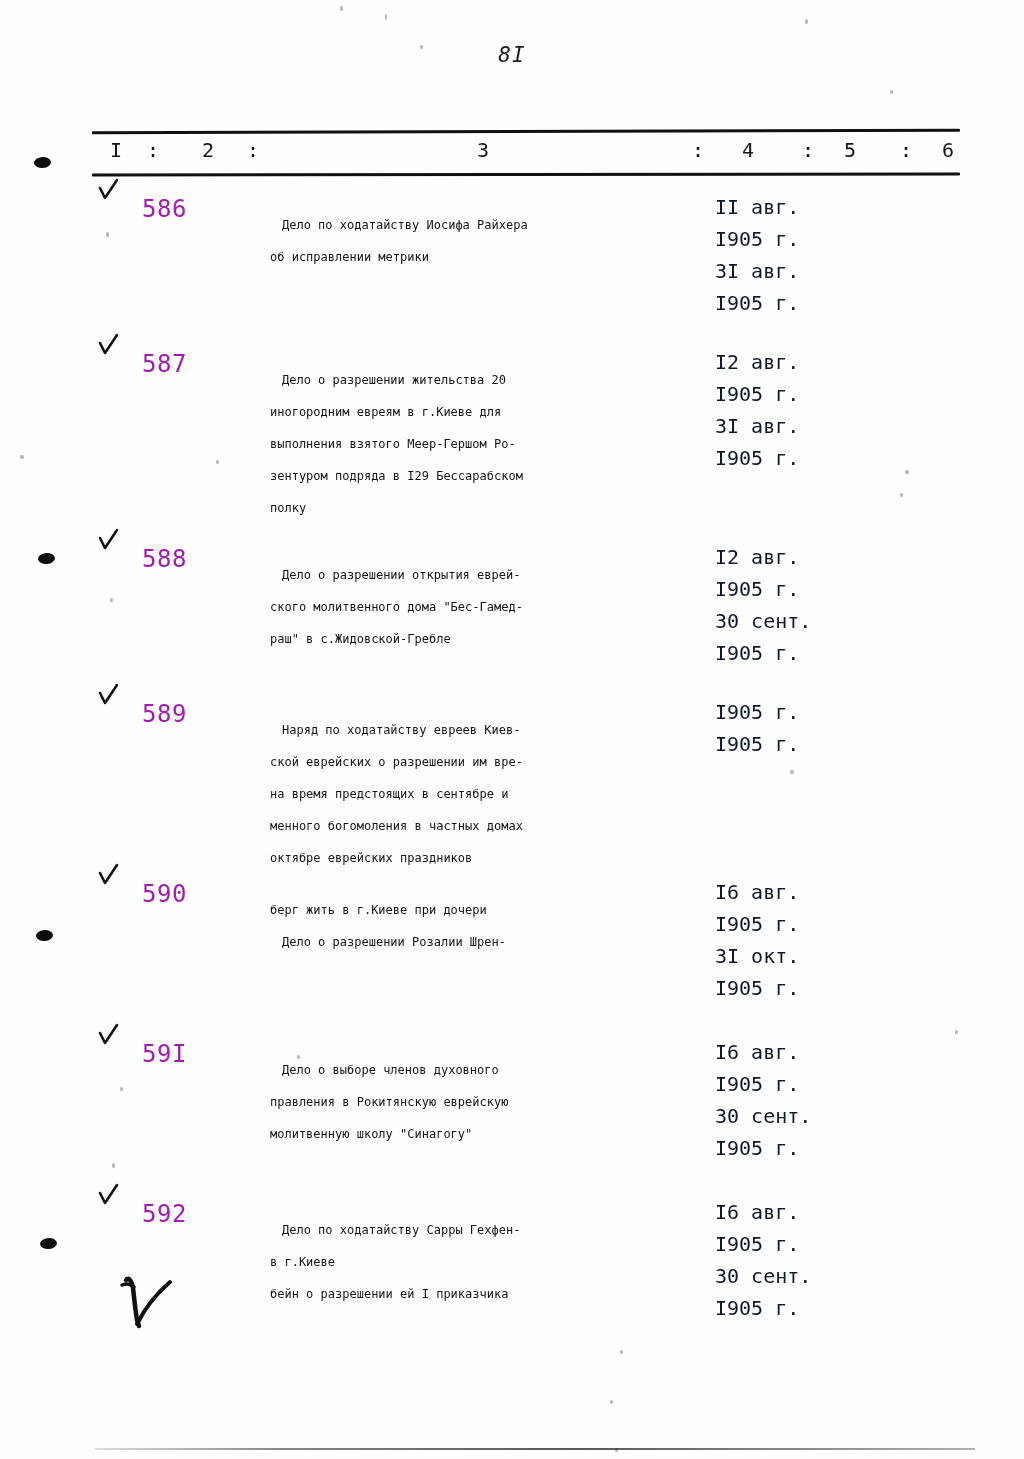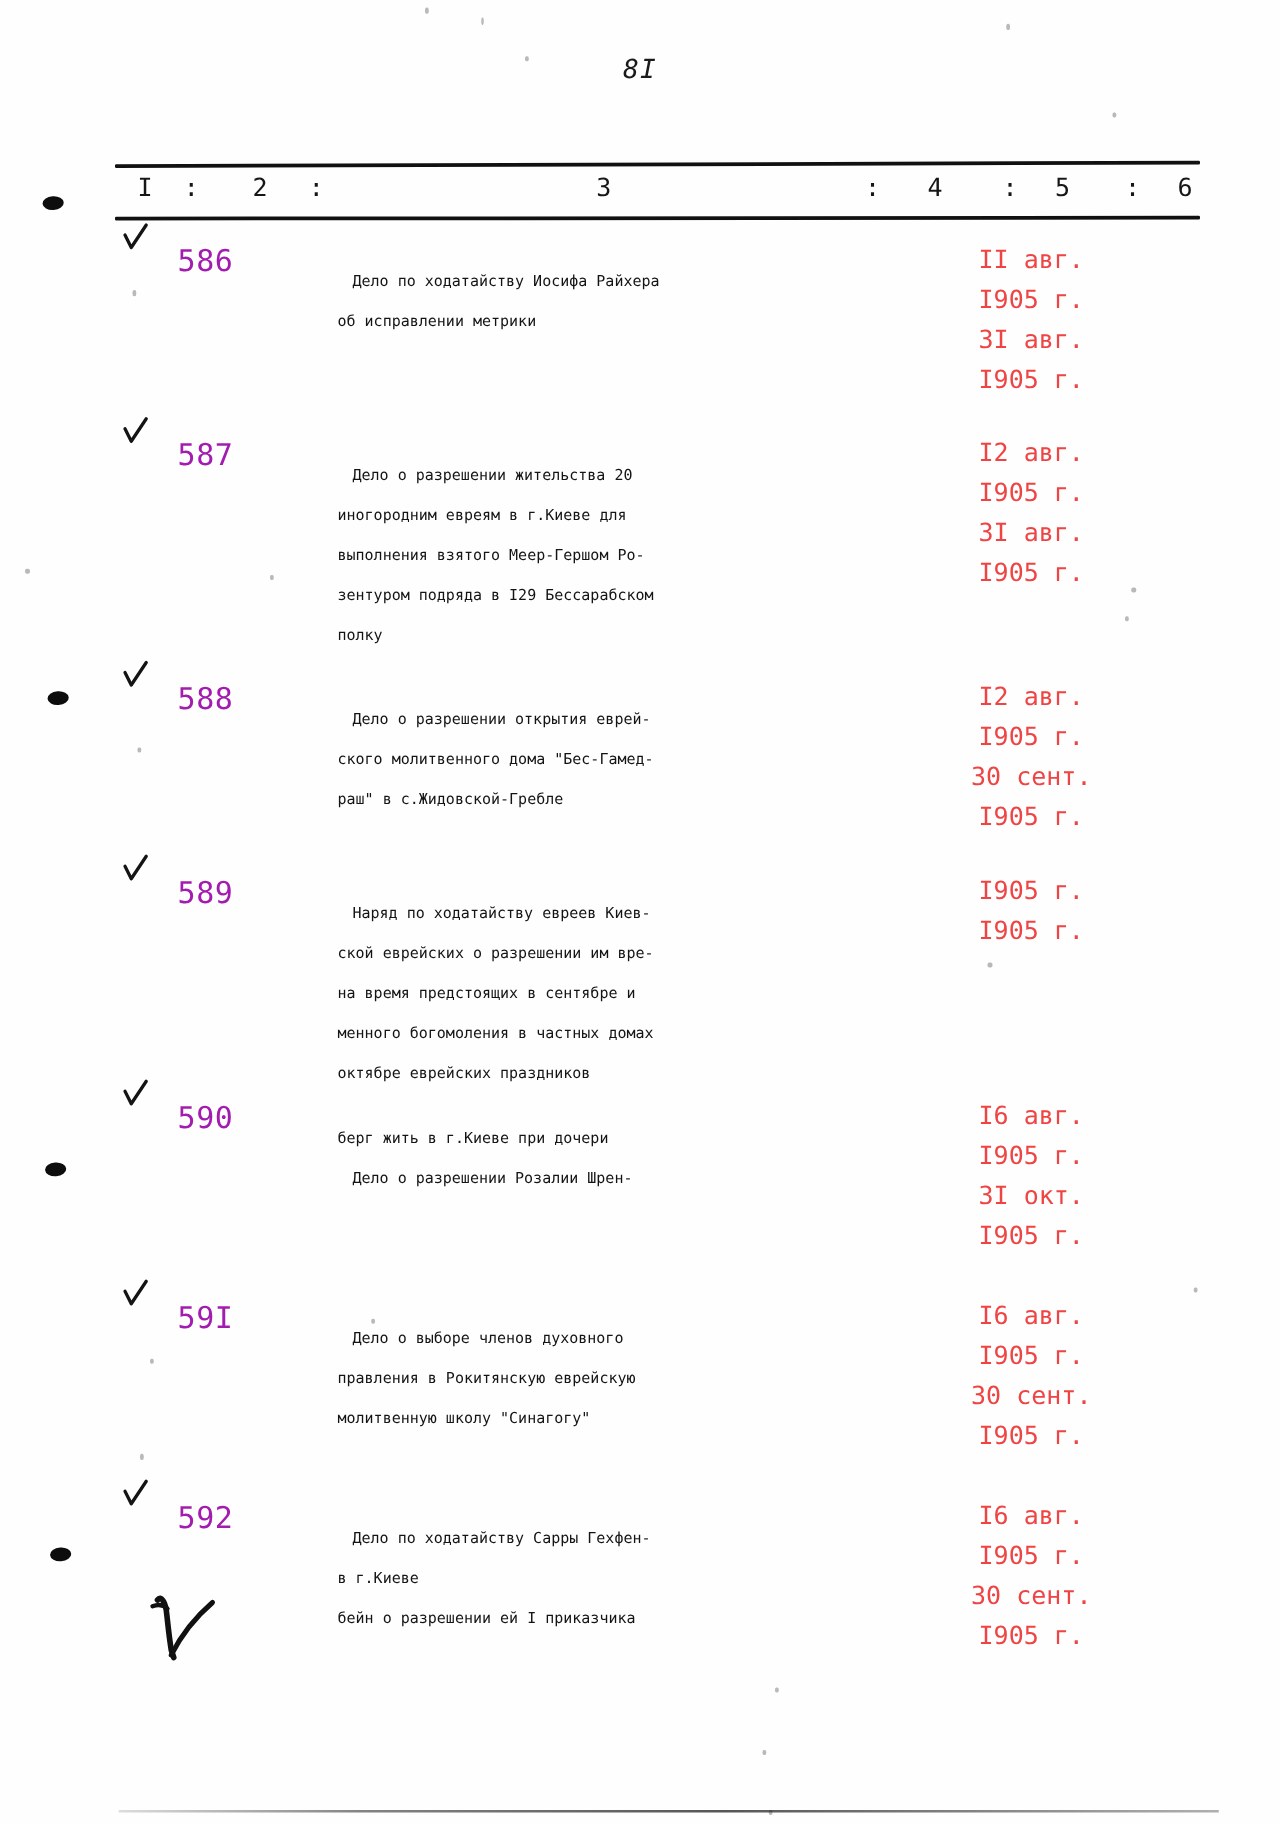--- a/index.html
+++ b/index.html
@@ -105,23 +105,22 @@
   .desc .ln { display: block; }
   .desc .ln.first { padding-left: 12px; }
 
   .dates {
     position: absolute;
     left: 715px;
     top: 6px;
     width: 220px;
     font-size: 20px;
     line-height: 32px;
-    color: #ef4444;
+    color: #0f172a;
     white-space: pre;
-    text-align: center;
   }
   .dates .dl { display: block; }
 
   
   .punch {
     position: absolute;
     width: 17px;
     height: 11px;
     background: #0d0d0d;
     border-radius: 50%;

